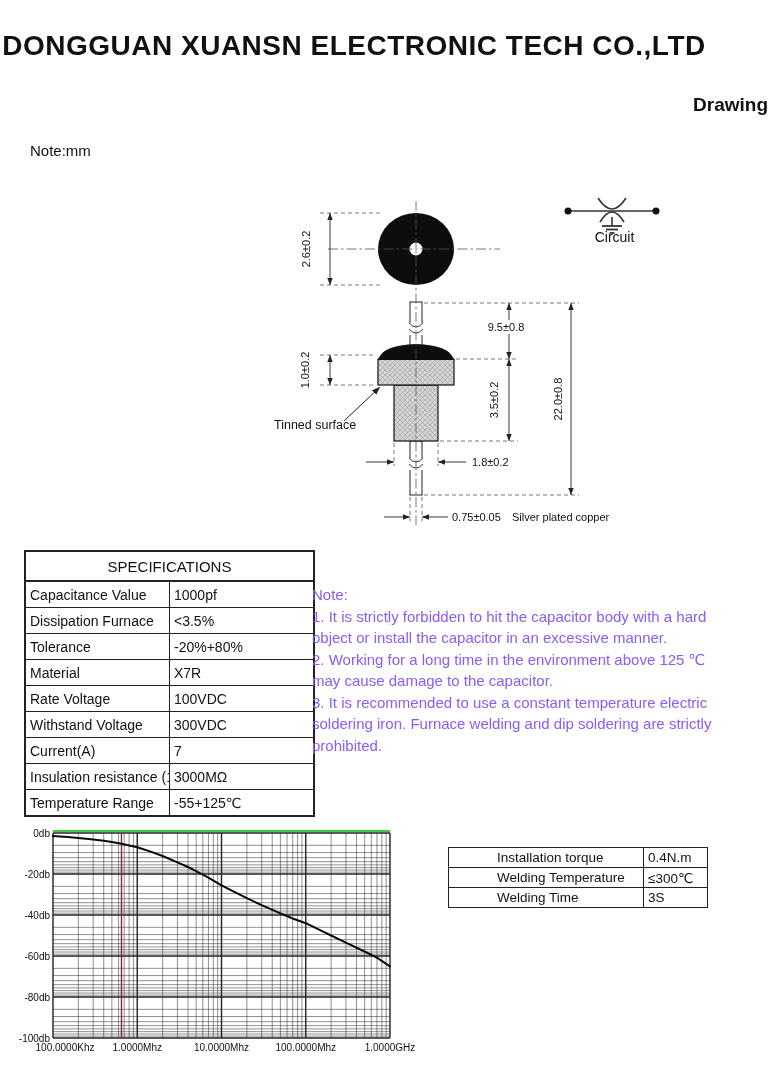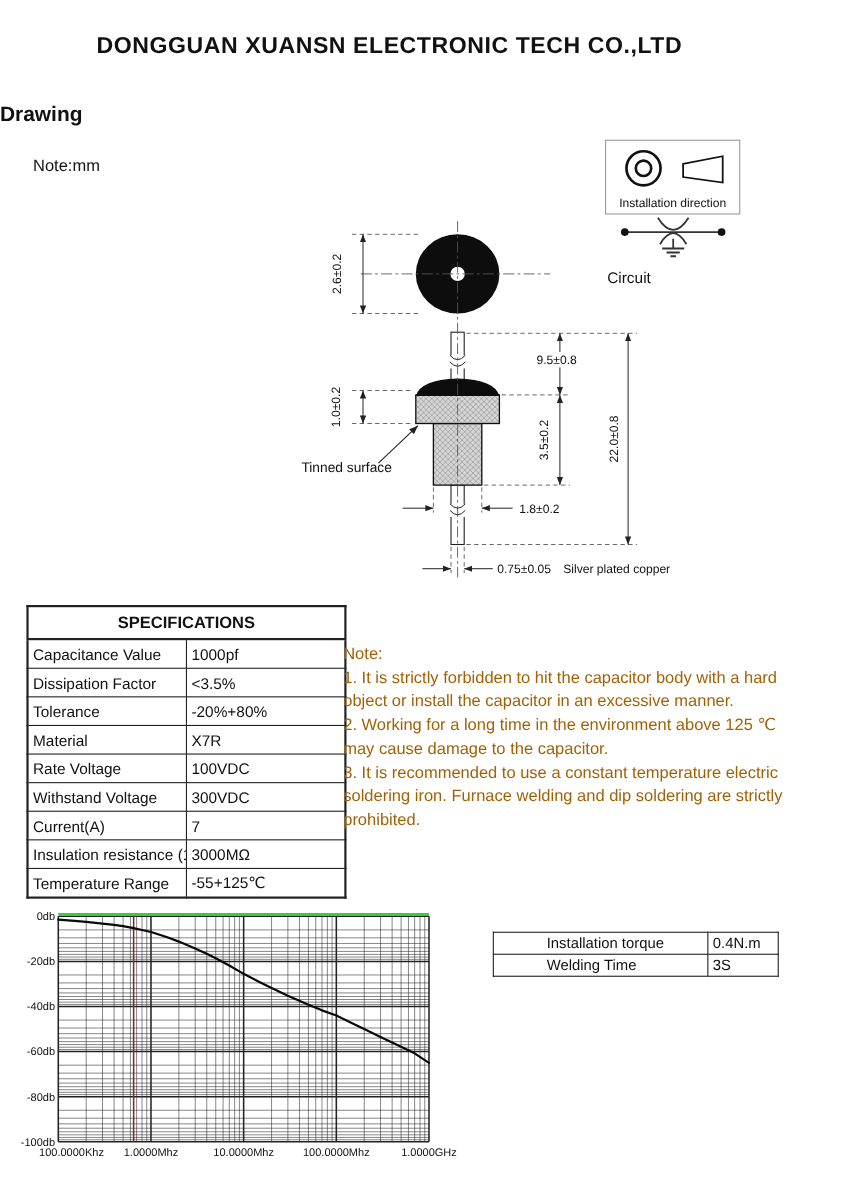--- a/index.html
+++ b/index.html
@@ -1,54 +1,46 @@
 <!DOCTYPE html>
 <html><head>
 <meta charset="utf-8">
 <style>
   html,body{margin:0;padding:0;background:#ffffff;}
   .page{position:relative;width:768px;height:1086px;background:#ffffff;overflow:hidden;
         font-family:"Liberation Sans","DejaVu Sans",sans-serif;color:#111;}
   .abs{position:absolute;}
-  .company-title{left:0;top:30px;width:708px;text-align:center;font-size:21px;font-weight:bold;letter-spacing:0.5px;}
-  .doc-title{left:0;top:94px;width:768px;text-align:left;font-size:19px;font-weight:bold;}
+  .company-title{left:0;top:30px;width:708px;text-align:center;font-size:28px;font-weight:bold;letter-spacing:0.5px;}
+  .doc-title{left:0;top:94px;width:768px;text-align:right;font-size:19px;font-weight:bold;}
   .unit{left:30px;top:142px;font-size:15px;}
   .install-box{left:550px;top:127px;width:121px;height:66px;border:1px solid #9a9a9a;background:#fff;}
   .install-label{position:absolute;left:0;bottom:3px;width:100%;text-align:center;font-size:11px;color:#111;}
-  .circuit-label{left:552px;top:244px;width:125px;text-align:left;font-size:14px;}
+  .circuit-label{left:552px;top:229px;width:125px;text-align:center;font-size:14px;}
   .spec-table{left:24px;top:550px;width:291px;border-collapse:collapse;background:#fff;
               border:2px solid #222;font-size:14px;table-layout:fixed;}
   .spec-table td,.spec-table th{border:1px solid #222;padding:0 4px;height:25px;overflow:hidden;white-space:nowrap;}
-  .spec-table th{height:28px;font-size:15px;font-weight:bold;text-align:center;border-bottom:2px solid #222;}
+  .spec-table th{height:28px;font-size:15px;font-weight:normal;text-align:center;border-bottom:2px solid #222;}
   .spec-table .c1{width:181px;}
-  .note-block{left:312px;top:584px;width:420px;font-size:15px;line-height:21.5px;color:#a16207;}
+  .note-block{left:312px;top:584px;width:420px;font-size:15px;line-height:21.5px;color:#8b5cf6;}
   .note-block p{margin:0;}
   .param-table{left:448px;top:847px;width:260px;border-collapse:collapse;background:#fff;
                border:1.5px solid #222;font-size:13.5px;table-layout:fixed;}
   .param-table td{border:1px solid #222;padding:0 4px;height:19px;white-space:nowrap;overflow:hidden;}
   .param-table .c1{width:142px;padding-left:48px;}
   svg text{font-family:"Liberation Sans","DejaVu Sans",sans-serif;}
 </style>
 </head>
 <body>
 
 <div class="page">
 
   <div class="abs company-title">DONGGUAN XUANSN ELECTRONIC TECH CO.,LTD</div>
   <div class="abs doc-title">Drawing</div>
   <div class="abs unit">Note:mm</div>
 
-  <div class="abs install-box">
-    <svg width="119" height="46" viewBox="0 0 119 46">
-      <circle cx="34" cy="25" r="15.5" fill="#fff" stroke="#111" stroke-width="2.4"></circle>
-      <circle cx="34" cy="25" r="7" fill="#fff" stroke="#111" stroke-width="2.4"></circle>
-      <path d="M70 21 L106 14 L106 38 L70 33 Z" fill="#fff" stroke="#111" stroke-width="1.6"></path>
-    </svg>
-    <div class="install-label">Installation direction</div>
-  </div>
 
   <svg class="abs" style="left:552px;top:193px;" width="125" height="46" viewBox="0 0 125 46">
     <line x1="16" y1="18" x2="104" y2="18" stroke="#333" stroke-width="1.6"></line>
     <circle cx="16" cy="18" r="3.5" fill="#111"></circle>
     <circle cx="104" cy="18" r="3.5" fill="#111"></circle>
     <path d="M46 5 Q60 27 74 5" fill="none" stroke="#333" stroke-width="1.6"></path>
     <path d="M48 29 Q60 9 72 29" fill="none" stroke="#333" stroke-width="1.6"></path>
     <line x1="60" y1="24" x2="60" y2="33" stroke="#333" stroke-width="1.6"></line>
     <line x1="50" y1="33" x2="70" y2="33" stroke="#333" stroke-width="1.8"></line>
     <line x1="54" y1="36.5" x2="66" y2="36.5" stroke="#333" stroke-width="1.8"></line>
@@ -145,21 +137,21 @@
   <table class="abs spec-table">
     <tbody>
         <tr>
           <th colspan="2">SPECIFICATIONS</th>
         </tr>
     <tr>
           <td class="c1">Capacitance Value</td>
           <td>1000pf</td>
         </tr>
     <tr>
-          <td class="c1">Dissipation Factor</td>
+          <td class="c1">Dissipation Furnace</td>
           <td>&lt;3.5%</td>
         </tr>
     <tr>
           <td class="c1">Tolerance</td>
           <td>-20%+80%</td>
         </tr>
     <tr>
           <td class="c1">Material</td>
           <td>X7R</td>
         </tr>
@@ -297,19 +289,23 @@
       </g>
     </svg>
 
   <table class="abs param-table">
     <tbody>
         <tr>
           <td class="c1">Installation torque</td>
           <td>0.4N.m</td>
         </tr>
     <tr>
+          <td class="c1">Welding Temperature</td>
+          <td>≤300℃</td>
+        </tr>
+    <tr>
           <td class="c1">Welding Time</td>
           <td>3S</td>
         </tr>
   </tbody>
     </table>
 
 </div>
 
 </body></html>

